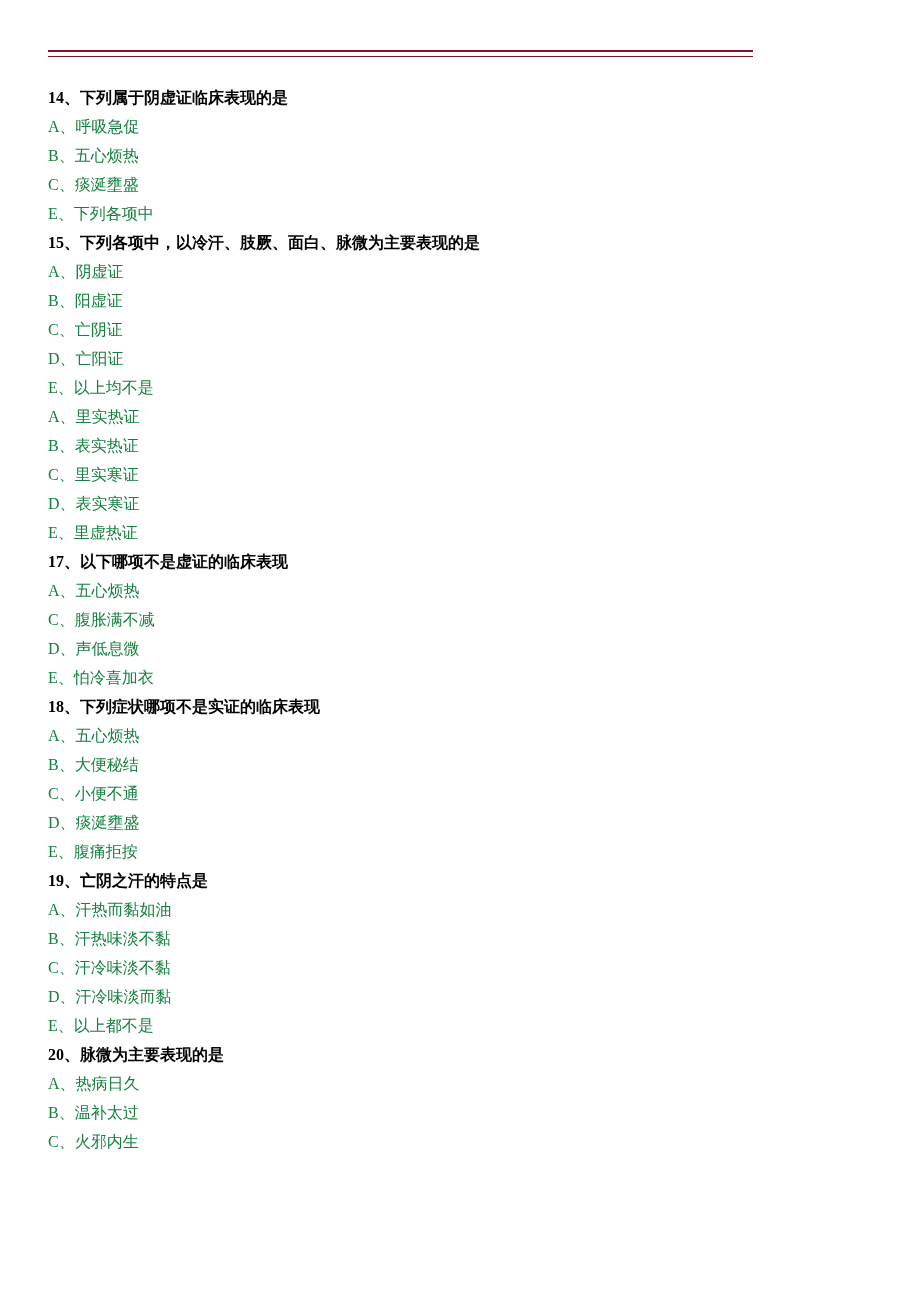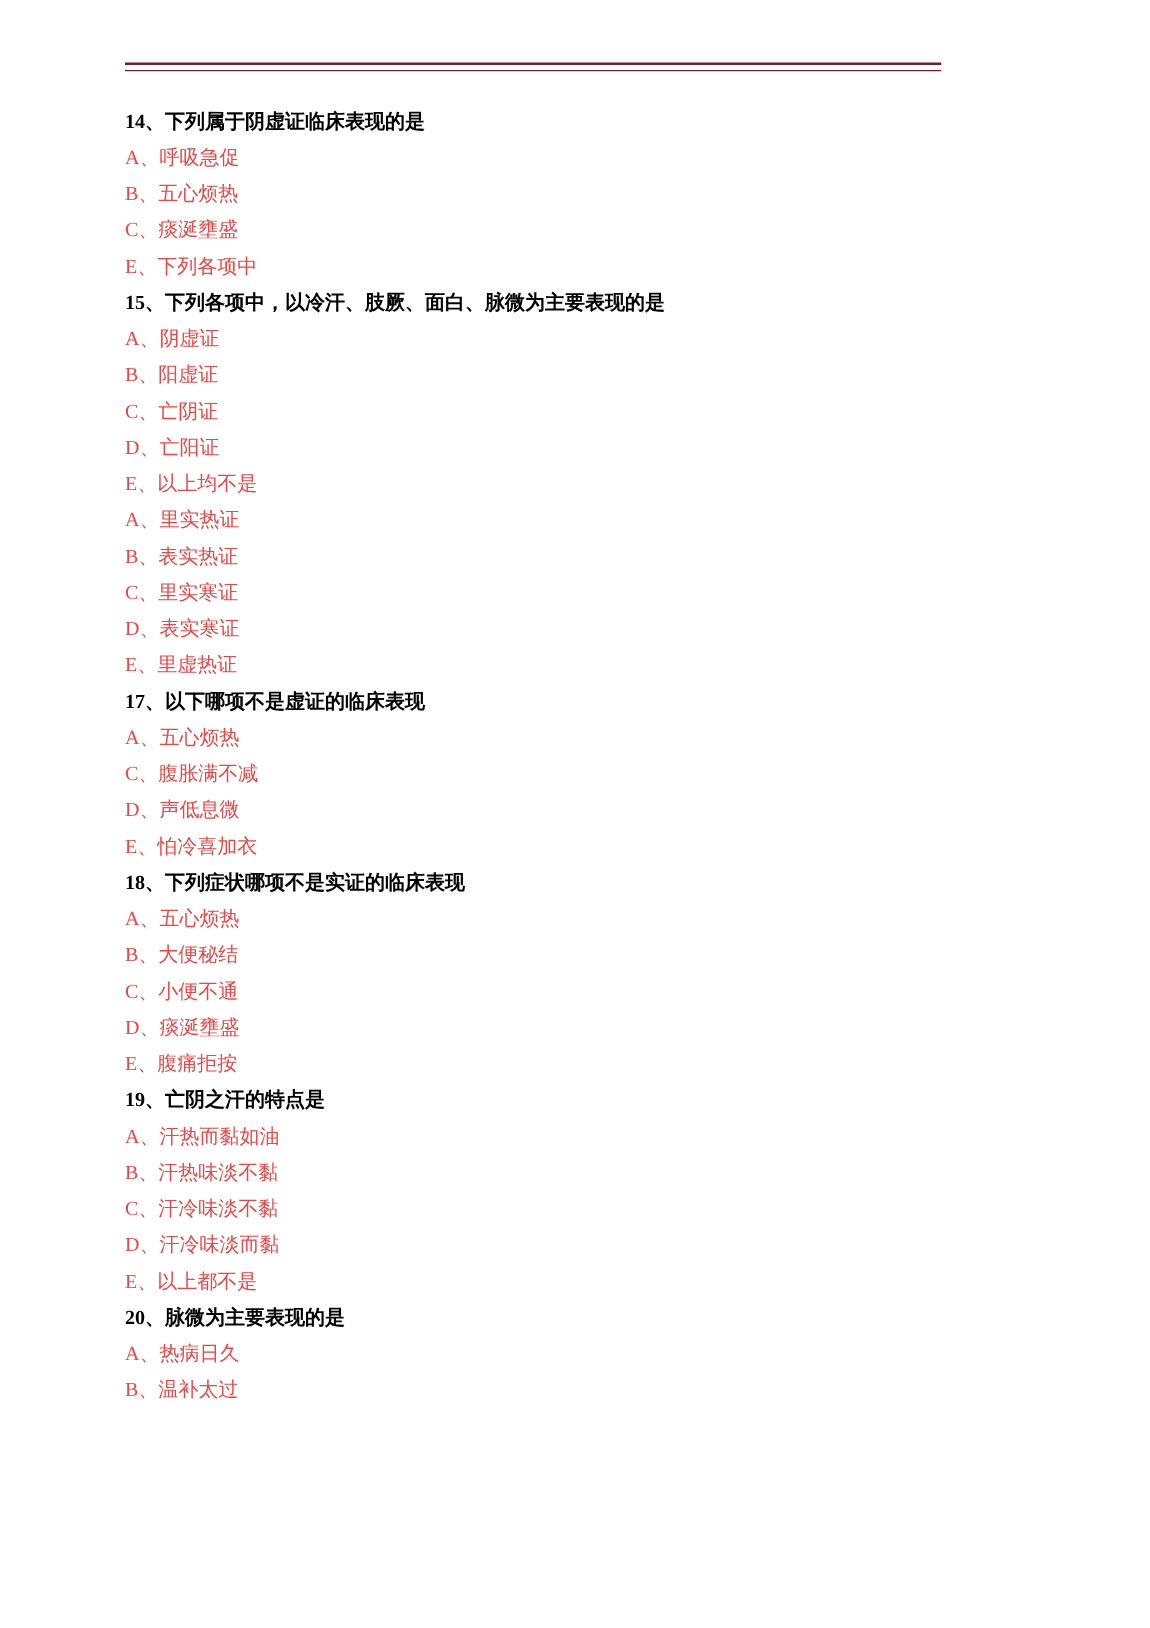--- a/index.html
+++ b/index.html
@@ -5,21 +5,21 @@
   body {
     margin: 0;
     padding: 0;
     background: #fff;
     font-family: "SimSun", "宋体", serif;
   }
   .page {
     width: 848px;
     min-height: 1302px;
     box-sizing: border-box;
-    padding: 50px 95px 50px 100px;
+    padding: 50px 95px 50px 48px;
     position: relative;
   }
   .rule-top {
     border-top: 2px solid #7a1a24;
     height: 4px;
   }
   .rule-bottom {
     border-top: 1px solid #7a1a24;
     margin-bottom: 26px;
   }
@@ -28,21 +28,21 @@
   }
   .q-title {
     font-weight: bold;
     font-size: 16px;
     color: #000;
     line-height: 29px;
     white-space: nowrap;
   }
   .opt {
     font-size: 16px;
-    color: #ef4444;
+    color: #15803d;
     line-height: 29px;
     font-family: "SimSun", "宋体", serif;
   }
   .opt-label {
     display: inline;
   }
 </style>
 </head>
 <body>
 
@@ -93,15 +93,16 @@
         <div class="opt"><span class="opt-label">A</span><span>、</span><span>汗热而黏如油</span></div>
         <div class="opt"><span class="opt-label">B</span><span>、</span><span>汗热味淡不黏</span></div>
         <div class="opt"><span class="opt-label">C</span><span>、</span><span>汗冷味淡不黏</span></div>
         <div class="opt"><span class="opt-label">D</span><span>、</span><span>汗冷味淡而黏</span></div>
         <div class="opt"><span class="opt-label">E</span><span>、</span><span>以上都不是</span></div>
       </div>
       <div class="question-block">
         <div class="q-title"><span>20</span><span>、脉微为主要表现的是</span></div>
         <div class="opt"><span class="opt-label">A</span><span>、</span><span>热病日久</span></div>
         <div class="opt"><span class="opt-label">B</span><span>、</span><span>温补太过</span></div>
+        <div class="opt"><span class="opt-label">C</span><span>、</span><span>火邪内生</span></div>
       </div>
     </div>
 </div>
 
 </body></html>

